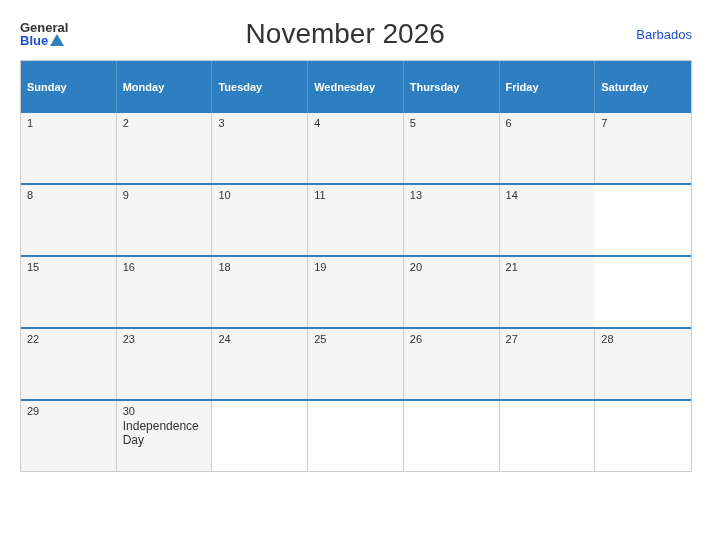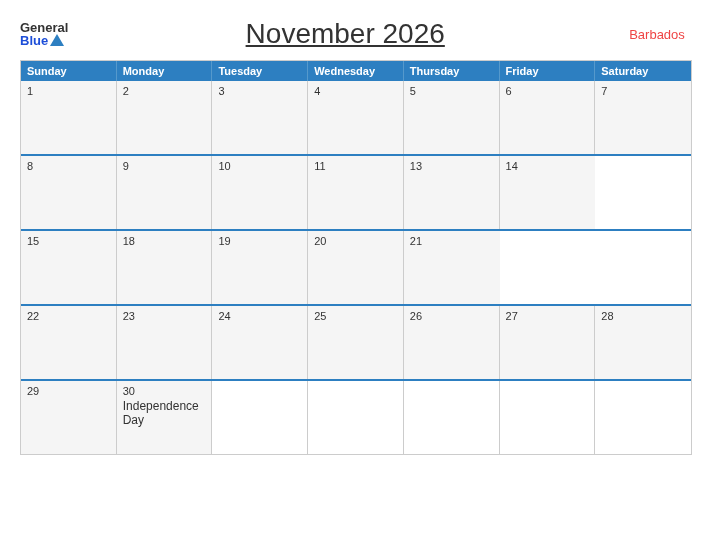--- a/index.html
+++ b/index.html
@@ -48,44 +48,43 @@
       border-bottom: 12px solid #2d7fc1;
       margin-left: 2px;
       margin-bottom: 1px;
     }
     .title {
       font-size: 28px;
       font-weight: normal;
       color: #333;
       text-align: center;
       flex: 1;
-      text-decoration: underline;
     }
     .country {
       font-size: 13px;
-      color: #ef4444;
-      text-align: center;
+      color: #1d4ed8;
+      text-align: right;
       min-width: 70px;
     }
     .calendar {
       flex: 1;
       display: flex;
       flex-direction: column;
       border: 1px solid #ccc;
     }
     .day-headers {
       display: grid;
       grid-template-columns: repeat(7, 1fr);
       background: #2d7fc1;
     }
     .day-header {
       color: #fff;
       font-size: 11px;
       font-weight: bold;
-      padding: 4px 6px;
+      padding: 20px 6px;
       border-right: 1px solid #5599cc;
     }
     .day-header:last-child {
       border-right: none;
     }
     .weeks {
       flex: 1;
       display: flex;
       flex-direction: column;
     }
@@ -191,20 +190,23 @@
           </div>
           <div class="day-cell">
             <span class="day-num">14</span>
           </div>
         </div>
         <div class="week">
           <div class="day-cell">
             <span class="day-num">15</span>
           </div>
           <div class="day-cell">
+            <span class="day-num">16</span>
+          </div>
+          <div class="day-cell">
             <span class="day-num">18</span>
           </div>
           <div class="day-cell">
             <span class="day-num">19</span>
           </div>
           <div class="day-cell">
             <span class="day-num">20</span>
           </div>
           <div class="day-cell">
             <span class="day-num">21</span>

